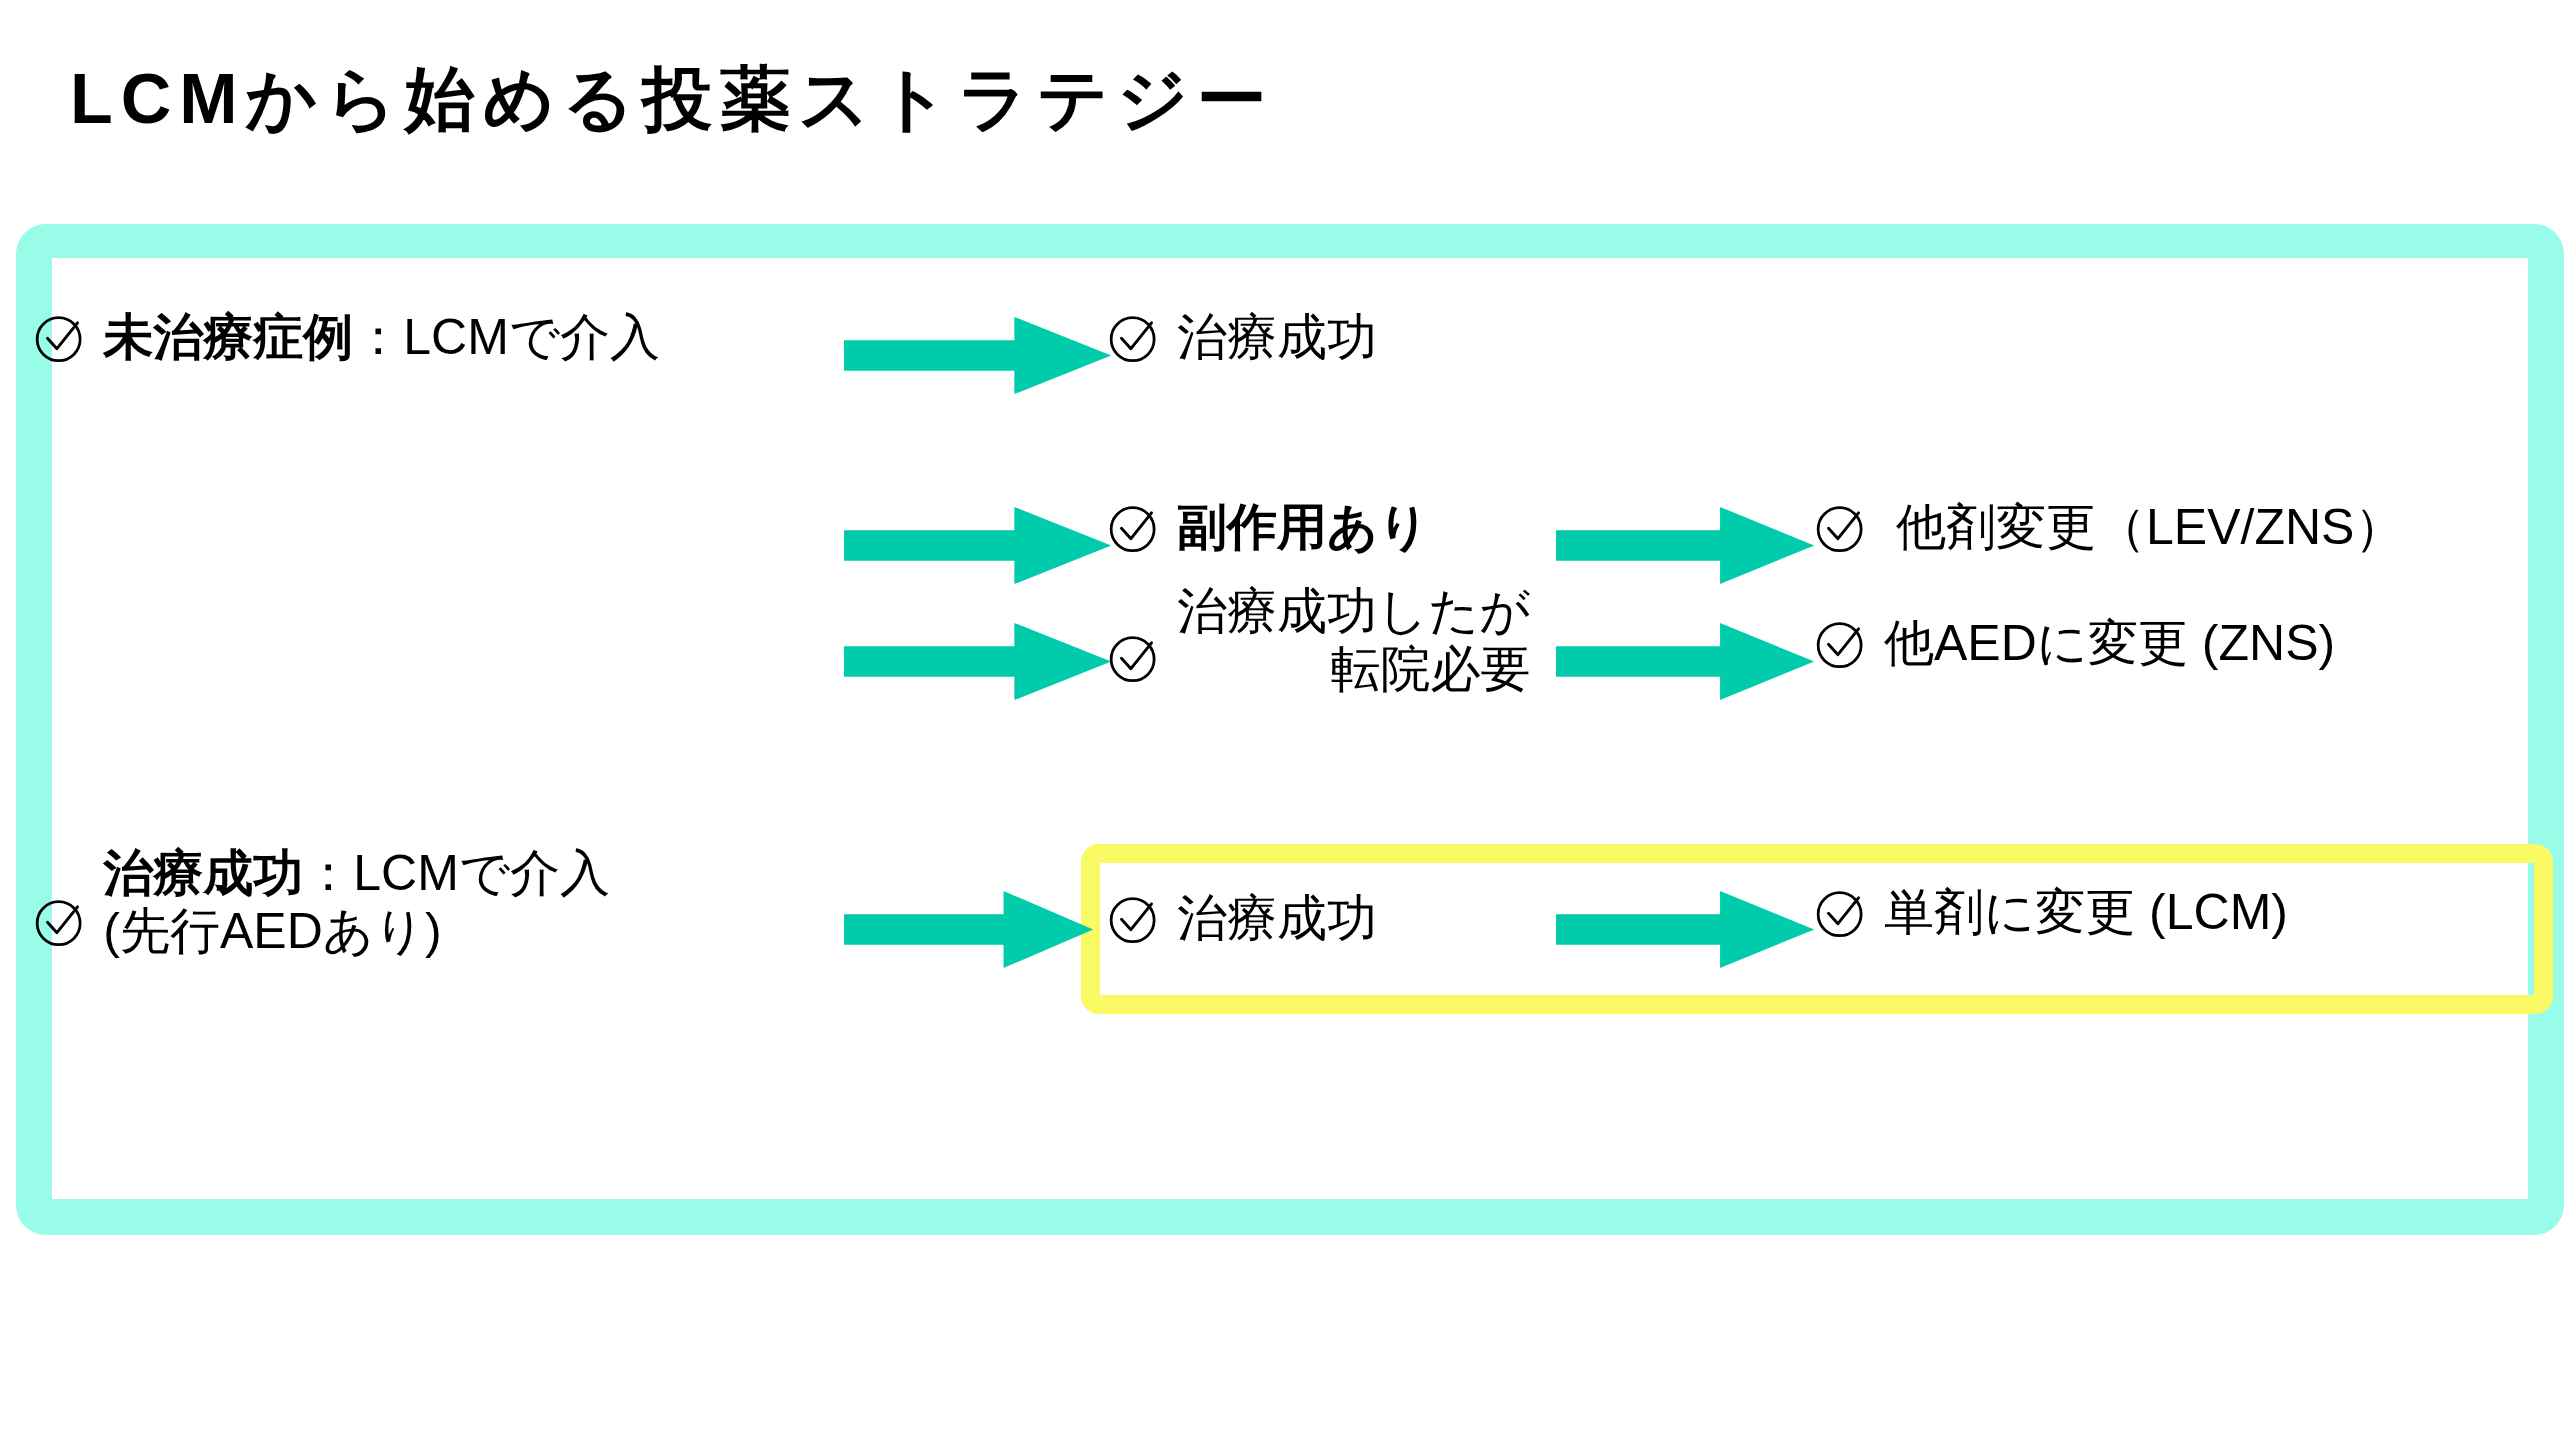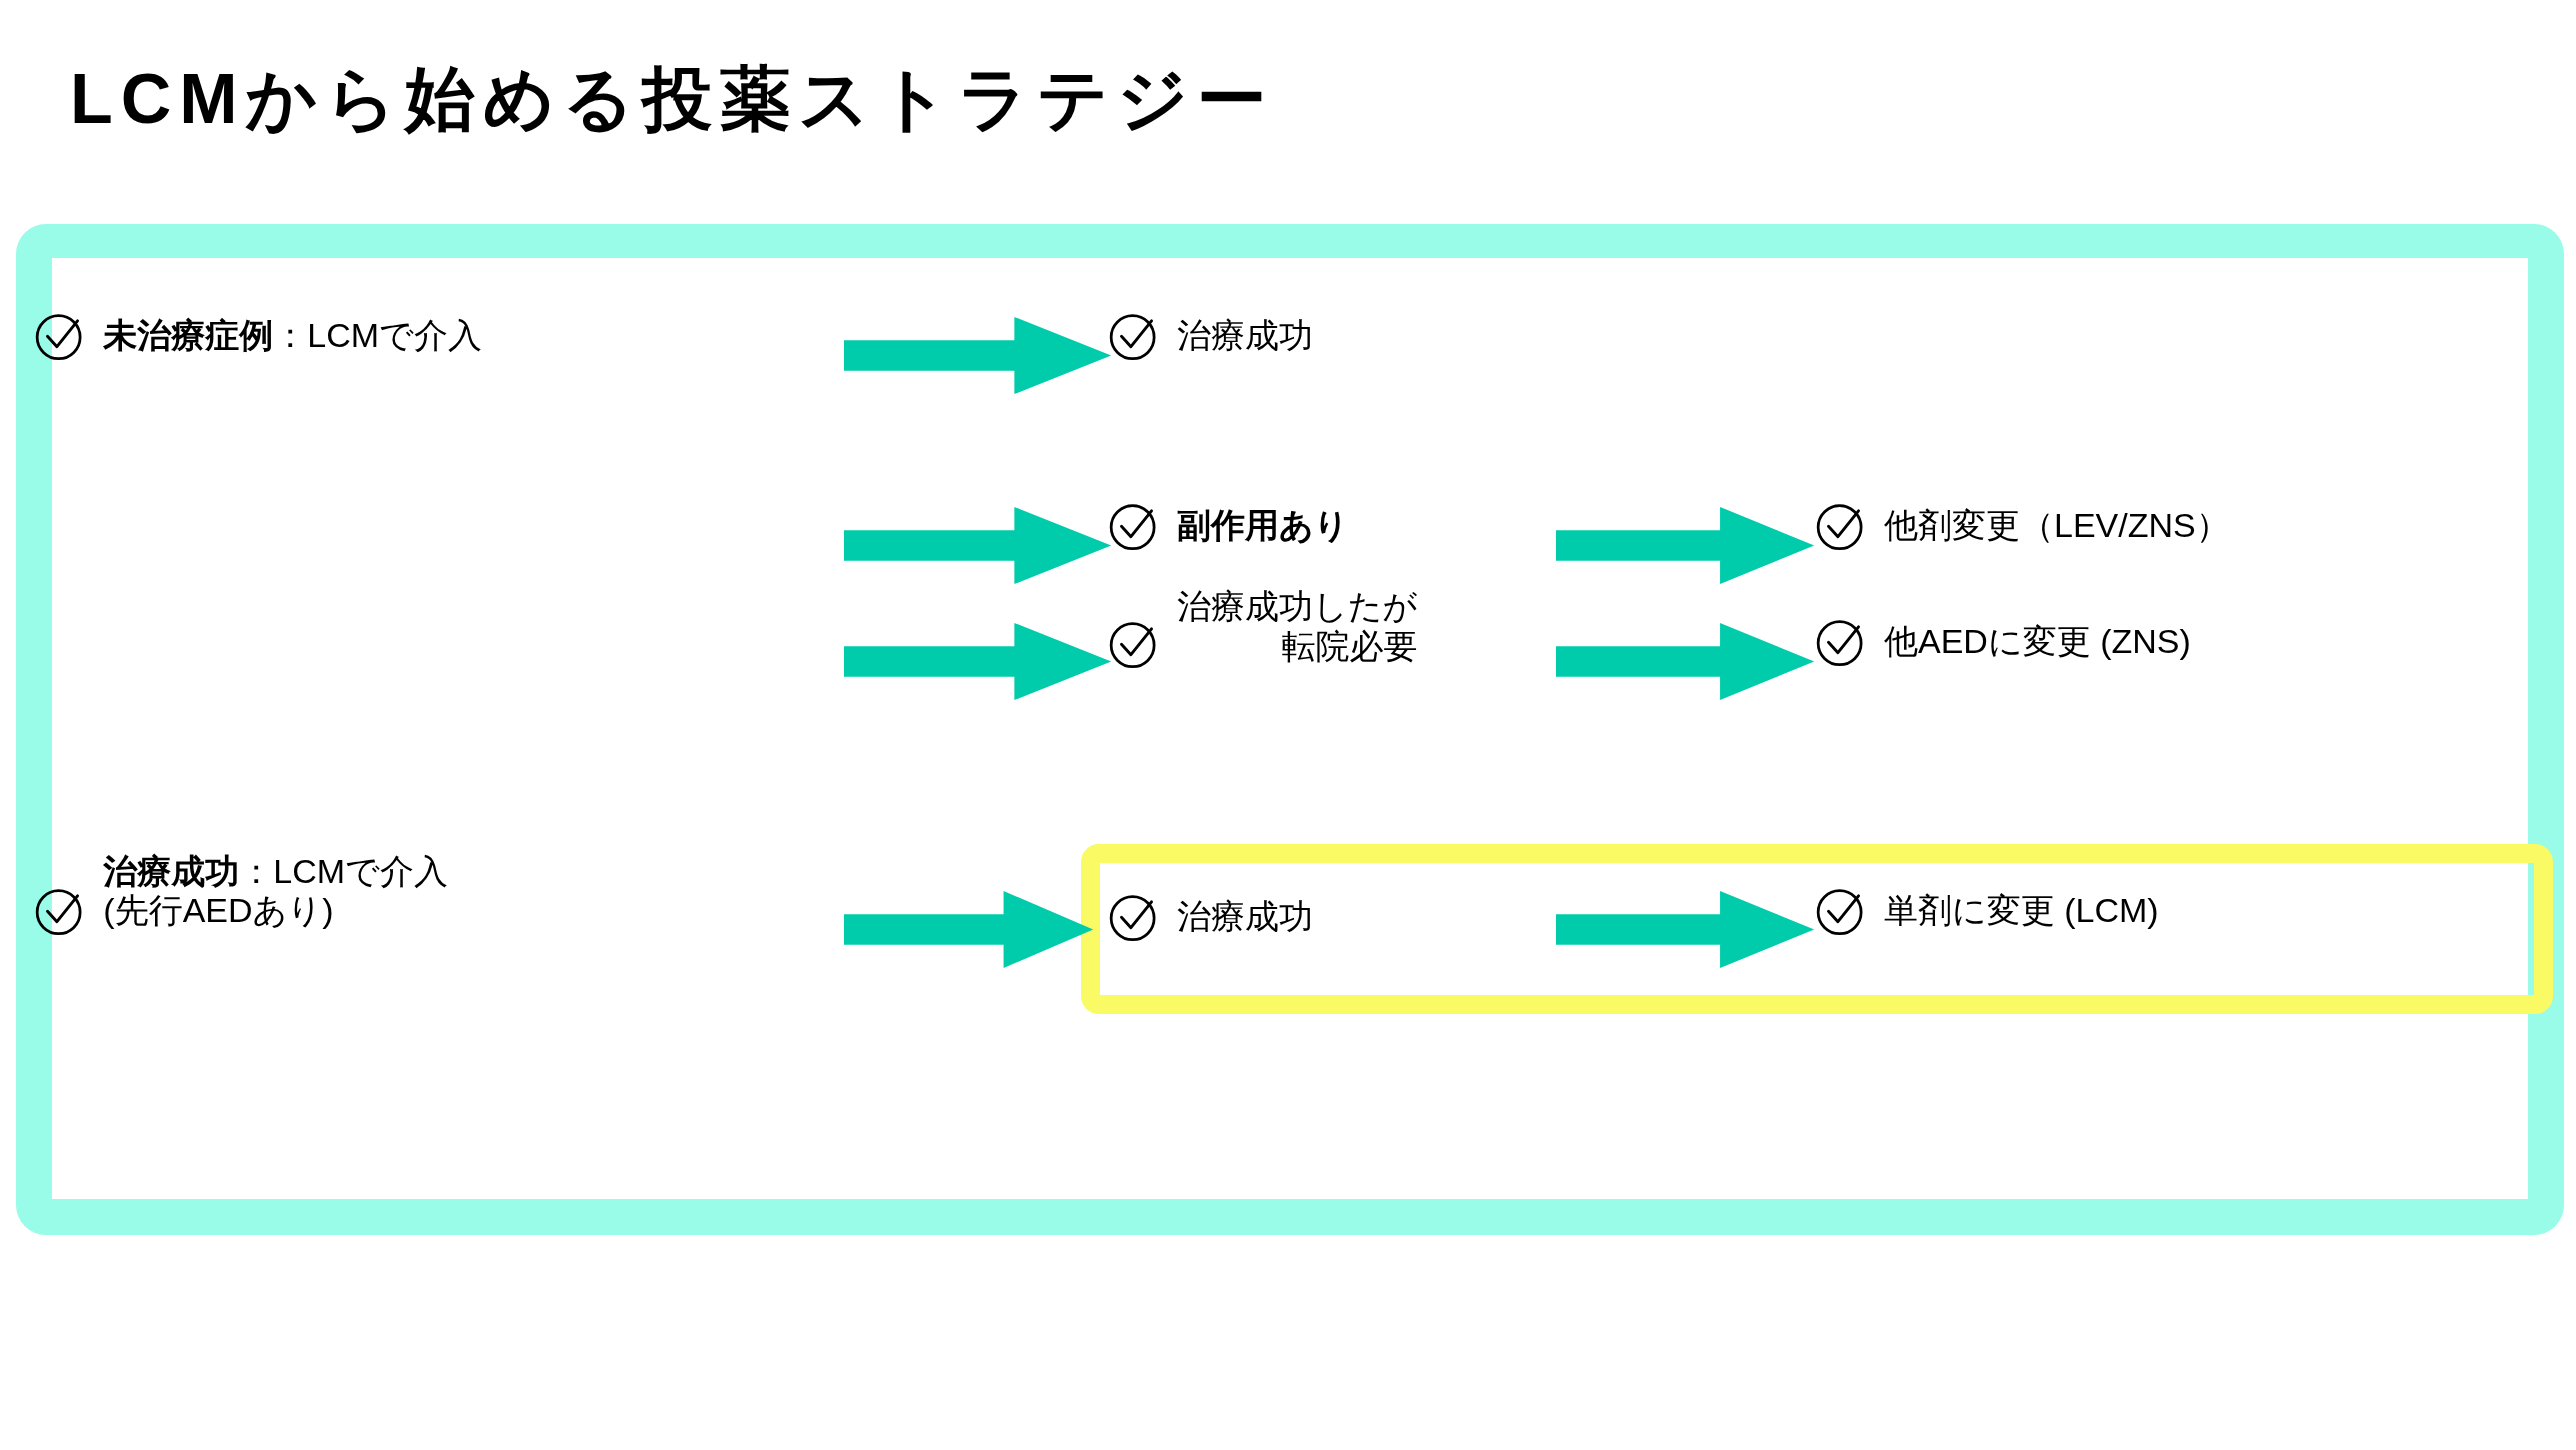--- a/index.html
+++ b/index.html
@@ -58,21 +58,21 @@
     align-items: center;
     white-space: nowrap;
   }
   .check-icon {
     flex: 0 0 auto;
     width: 55px;
     height: 55px;
     display: block;
   }
   .node-label {
-    font-size: 34px;
+    font-size: 50px;
     line-height: 1.18;
     margin-left: 16px;
     white-space: nowrap;
     color: #000000;
   }
   .node-label.two-line {
     white-space: pre-line;
     line-height: 1.16;
   }
   .node-label .strong {
@@ -136,21 +136,21 @@
         <circle cx="31" cy="34" r="25" fill="none" stroke="#000" stroke-width="3.2"></circle>
         <path d="M18 33 L29 45 L53 15" fill="none" stroke="#000" stroke-width="3.4" stroke-linecap="round" stroke-linejoin="round"></path>
       </svg>
       <span class="node-label">副作用あり</span>
     </div>
 
     <svg class="arrow layer-mid" style="left:1504px; top:247px;" width="260" height="81" viewBox="0 0 290 90">
       <path d="M0 28 L183 28 L183 2 L288 45 L183 88 L183 62 L0 62 Z" fill="#00CCAC"></path>
     </svg>
 
-    <div class="node layer-top" style="left:1761px; top:240px;">
+    <div class="node layer-top" style="left:1761px; top:240px;gap:12px;">
       <svg class="check-icon" viewBox="0 0 64 64">
         <circle cx="31" cy="34" r="25" fill="none" stroke="#000" stroke-width="3.2"></circle>
         <path d="M18 33 L29 45 L53 15" fill="none" stroke="#000" stroke-width="3.4" stroke-linecap="round" stroke-linejoin="round"></path>
       </svg>
       <span class="node-label">他剤変更（LEV/ZNS）</span>
     </div>
 
     <svg class="arrow layer-mid" style="left:792px; top:363px;" width="269" height="81" viewBox="0 0 300 90">
       <path d="M0 28 L190 28 L190 2 L298 45 L190 88 L190 62 L0 62 Z" fill="#00CCAC"></path>
     </svg>

